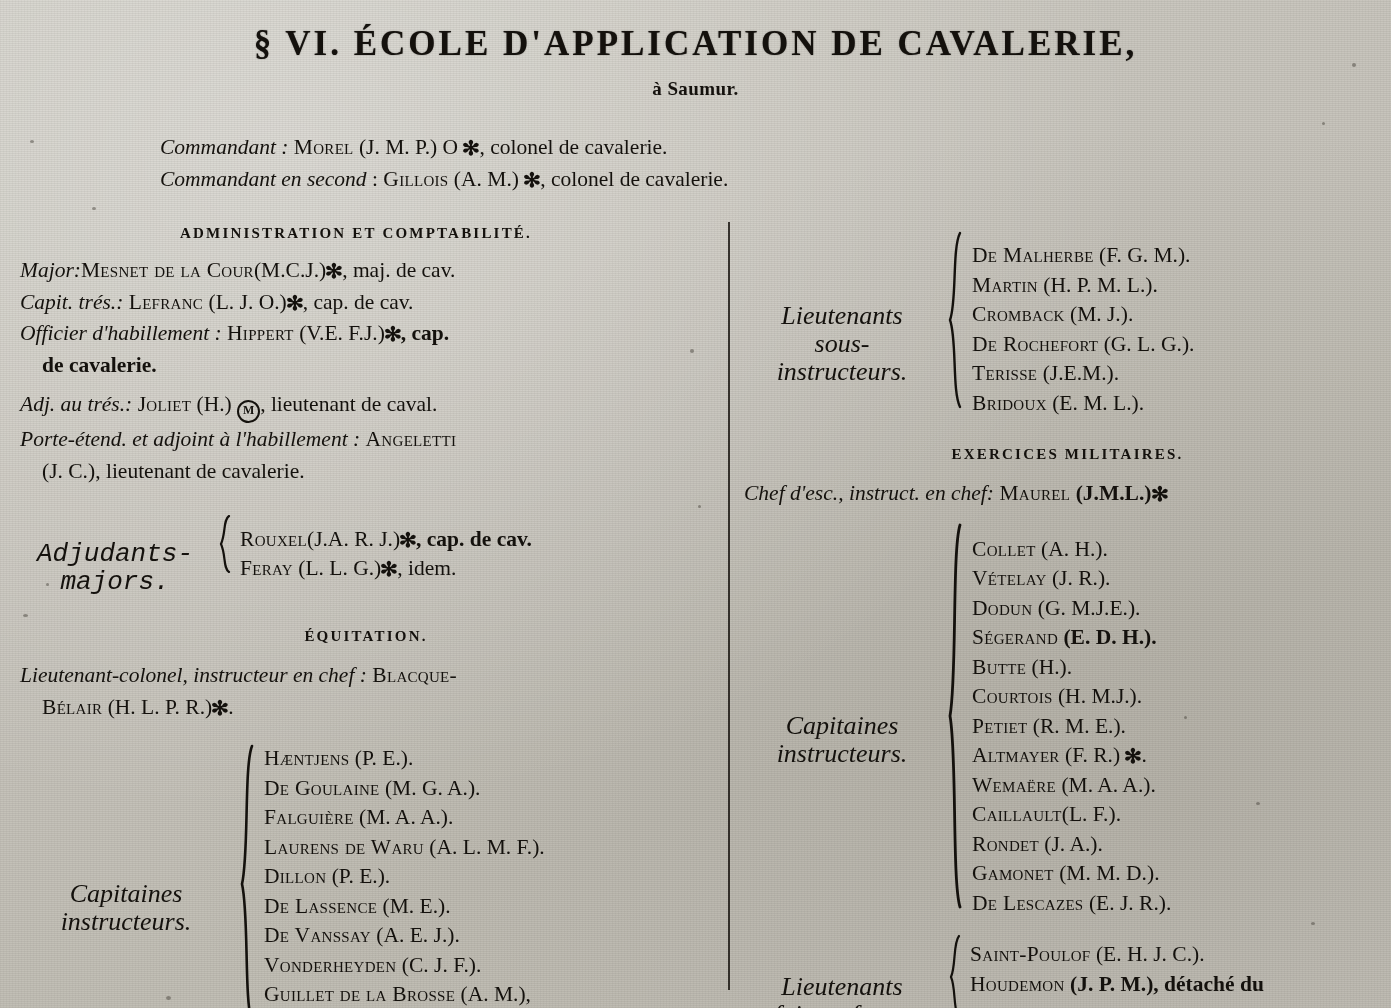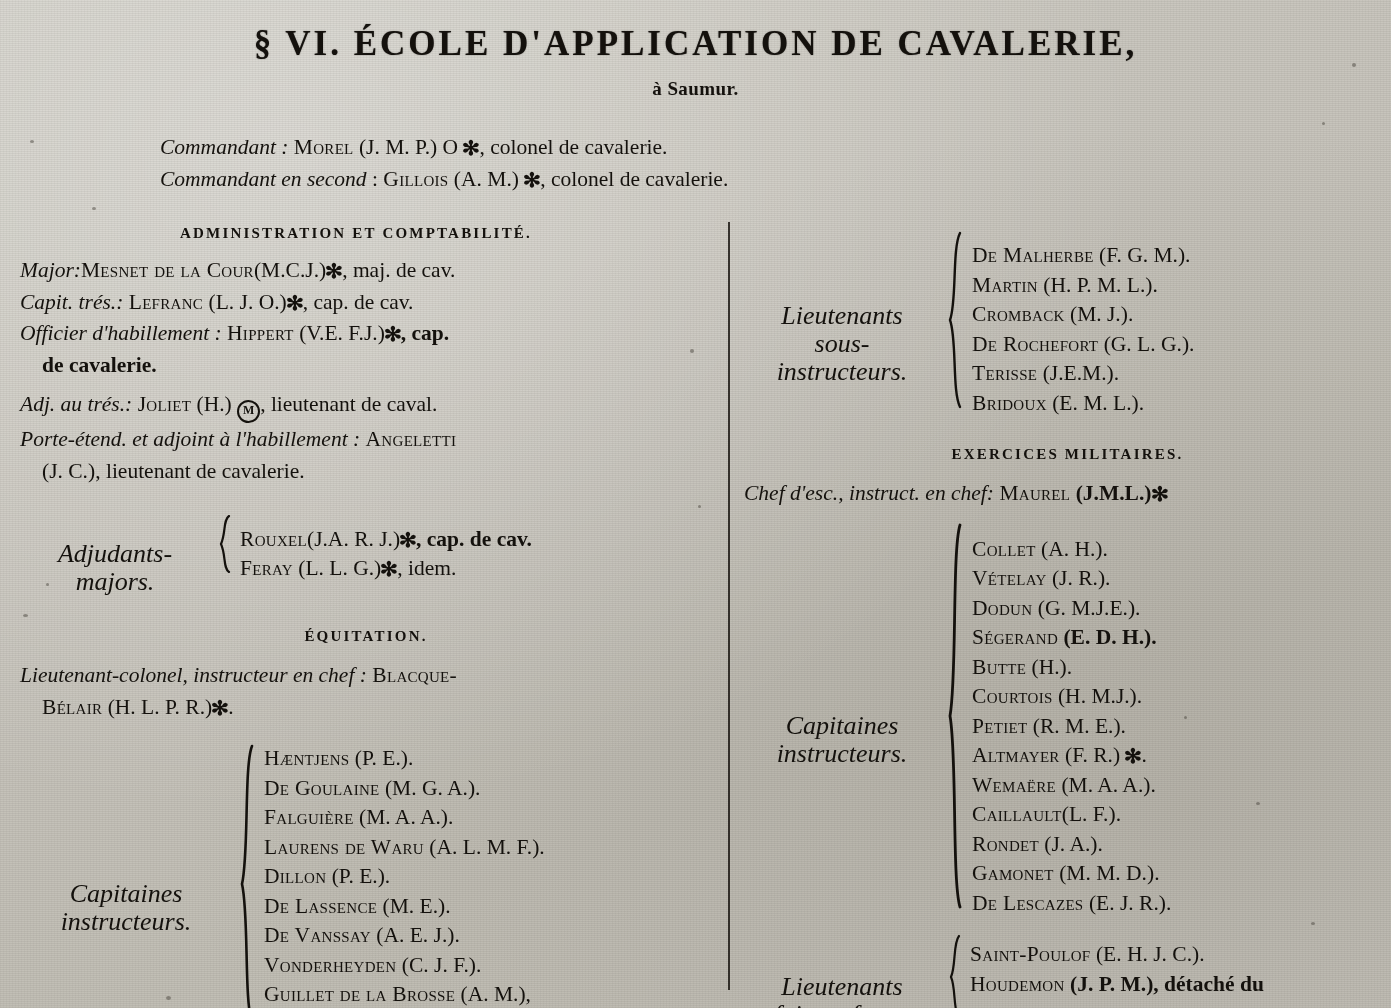--- a/index.html
+++ b/index.html
@@ -232,21 +232,21 @@
 
       <div class="entry">
         <i>Porte-étend. et adjoint à l'habillement :</i>
         <span class="nm">Angeletti</span>
       </div>
       <div class="entry">
         <span class="indent">(J. C.), lieutenant de cavalerie.</span>
       </div>
 
       <div class="group" style="margin-top:6px;">
-        <div class="glabel" style="width:190px;">
+        <div class="glabel" style="width:190px;font-family:Liberation Mono, monospace;">
           <div>Adjudants-</div>
           <div>majors.</div>
         </div>
         <div class="brace">
           <svg width="14" height="58" viewBox="0 0 14 58">
             <path d="M11 1 C5 5, 8 18, 3 29 C8 40, 5 53, 11 57" fill="none" stroke="#14110d" stroke-width="2.2" stroke-linecap="round"></path>
           </svg>
         </div>
         <div class="glist">
           <div>

